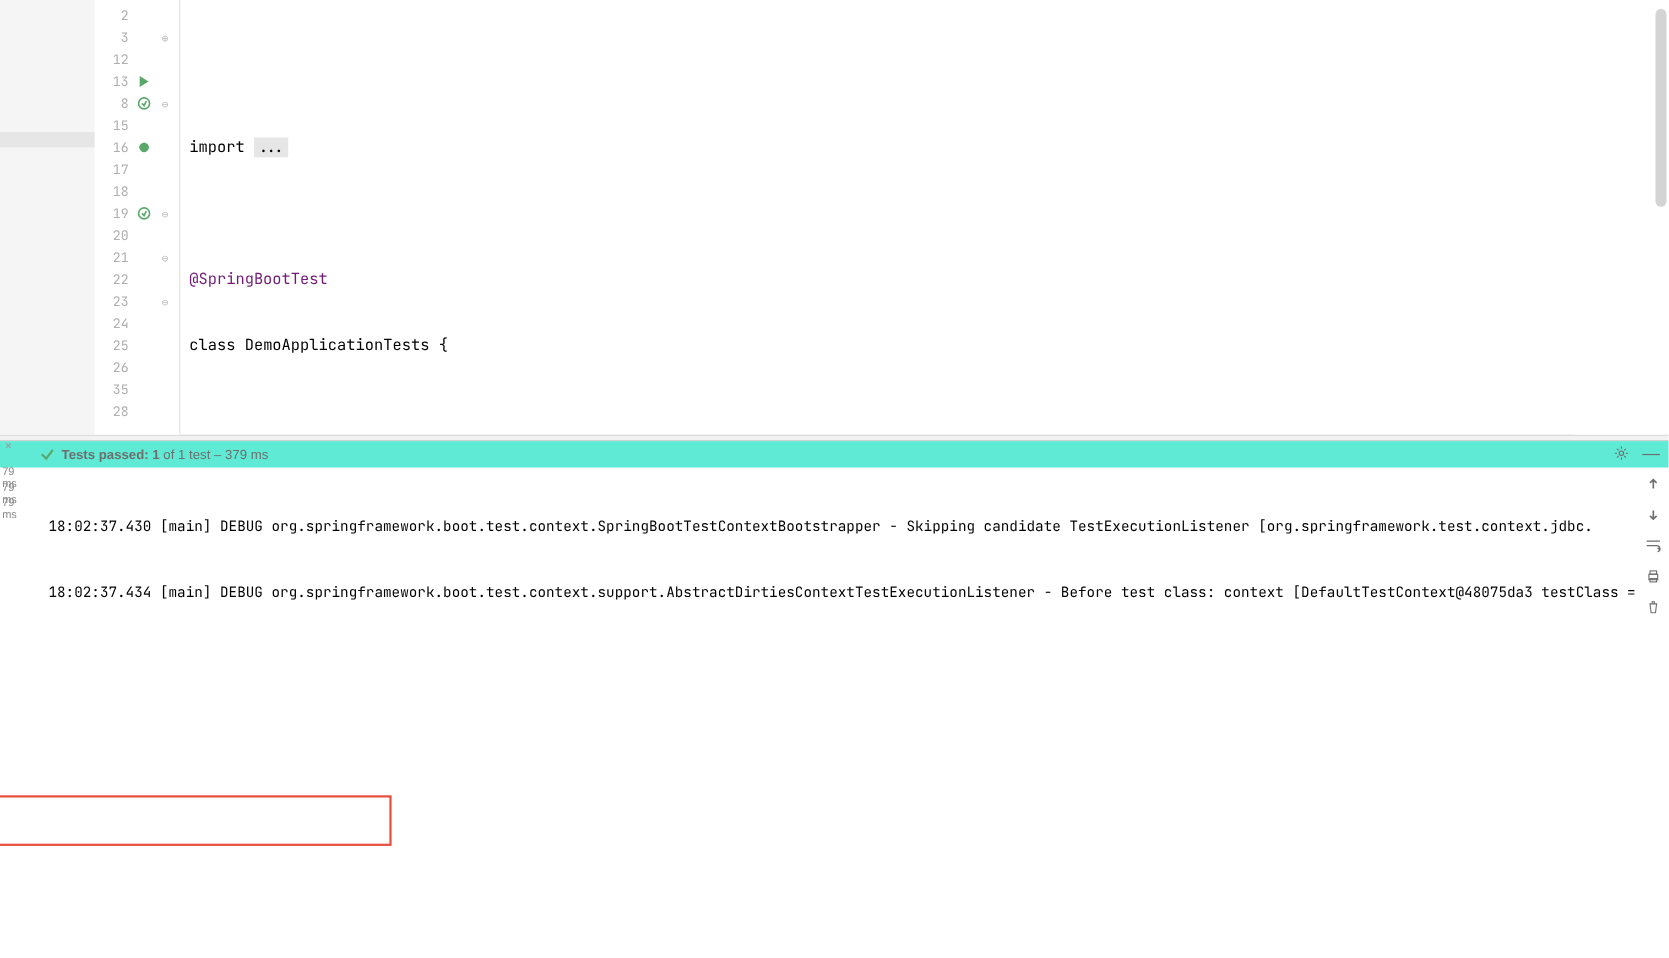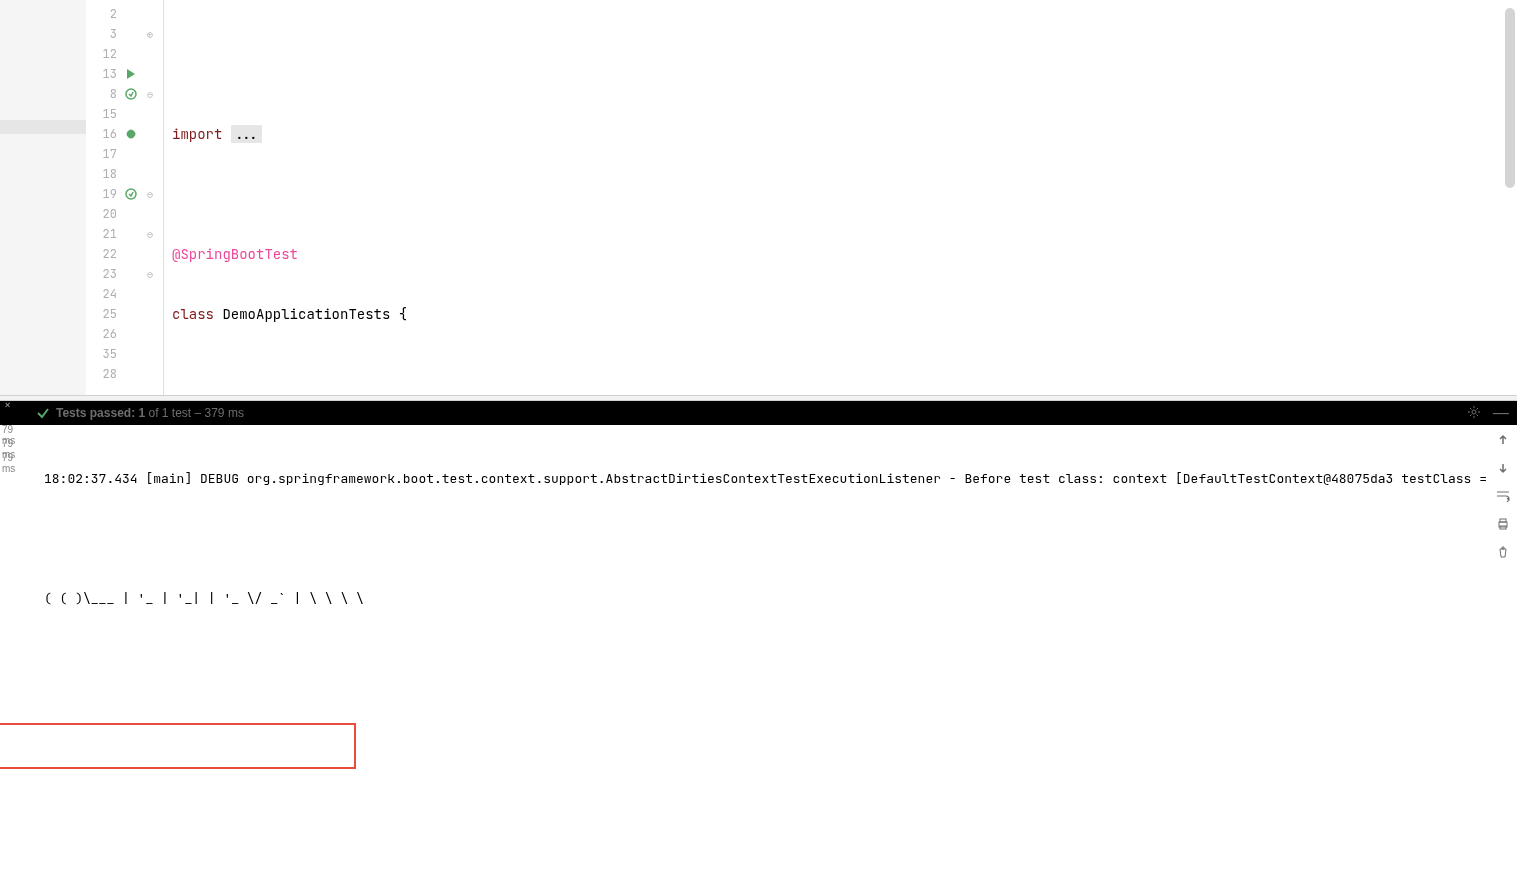--- a/index.html
+++ b/index.html
@@ -8,27 +8,27 @@
 .left-strip { width:86px; background:#f5f5f5; }
 .left-strip-inner { position:absolute; top:120px; left:0; width:86px; height:14px; background:#e6e6e6; }
 .gutter { width:78px; background:#fff; border-right:1px solid #e0e0e0; padding-top:4px; }
 .gutter-line { display:flex; align-items:center; justify-content:flex-end; height:20px; padding-right:6px; position:relative; }
 .line-num { color:#afafaf; font-size:12px; width:28px; text-align:right; }
 .gutter-icon { width:20px; display:flex; justify-content:center; margin-left:4px; }
 .gutter-icon svg { width:12px; height:12px; }
 .fold-col { width:14px; text-align:center; color:#bbb; font-size:10px; margin-left:2px; cursor:pointer; }
 .code-area { flex:1; padding-top:4px; padding-left:8px; font-size:14px; line-height:20px; white-space:pre; overflow:hidden; position:relative; }
 .code-line { height:20px; }
-.kw { color:#7f1d1d;text-align:right; }
-.anno { color:#ec4899; }
+.kw { color:#000000;text-align:right; }
+.anno { color:#701a75; }
 .dots { background:#e6e6e6; padding:0 3px; }
 .right-scroll { position:absolute; right:0; top:0; width:86px; height:395px; background:#fff; border-left:1px solid transparent; }
 .scroll-thumb { position:absolute; right:2px; top:8px; width:10px; height:180px; background:#d4d4d4; border-radius:5px; }
 .divider { height:6px; background:#f2f2f2; border-top:1px solid #d0d0d0; border-bottom:1px solid #d0d0d0; }
-.test-toolbar { height:24px; display:flex; align-items:center; justify-content:space-between; padding:0 8px; background:#000000; font-size:12px; color:#6e6e6e; font-family:"Segoe UI",Arial,sans-serif;text-align:right; }
+.test-toolbar { height:24px; display:flex; align-items:center; justify-content:space-between; padding:0 8px; background:#5eead4; font-size:12px; color:#6e6e6e; font-family:"Segoe UI",Arial,sans-serif;text-align:right; }
 .test-status { display:flex; align-items:center; gap:6px; padding-left:28px; }
 .tb-right { display:flex; gap:12px; align-items:center; }
 .hide-btn { font-size:16px; cursor:pointer; }
 .test-strip { position:absolute; left:0; top:424px; width:28px; font-size:10px; color:#888; font-family:"Segoe UI",Arial,sans-serif; }
 .test-strip div { height:14px; padding-left:2px; }
 .console { padding:4px 0 4px 44px; font-size:13px; line-height:20px; font-family:"Consolas","JetBrains Mono","Monaco",monospace; white-space:pre; overflow:hidden; height:420px; position:relative; }
 .console-line { height:20px; }
 .highlight-box { position:absolute; border:2px solid #e74c3c; pointer-events:none; }
 .right-tool-col { position:absolute; right:0; top:424px; width:28px; display:flex; flex-direction:column; align-items:center; gap:12px; padding-top:8px; }
 .right-tool-col div { width:16px; height:16px; color:#6e6e6e; cursor:pointer; display:flex; align-items:center; justify-content:center; }
@@ -202,23 +202,23 @@
   </div>
 </div>
 
 <div class="test-strip">
   <div>79 ms</div>
   <div>79 ms</div>
   <div>79 ms</div>
 </div>
 
 <div class="console">
+  <div class="console-line">18:02:37.430 [main] DEBUG org.springframework.boot.test.context.SpringBootTestContextBootstrapper - Skipping candidate TestExecutionListener [org.springframework.test.context.jdbc.</div>
   <div class="console-line">18:02:37.434 [main] DEBUG org.springframework.boot.test.context.support.AbstractDirtiesContextTestExecutionListener - Before test class: context [DefaultTestContext@48075da3 testClass =</div>
   <div class="console-line"></div>
-  <div class="console-line">( ( )\___ | '_ | '_| | '_ \/ _` | \ \ \ \</div>
   
   
   
   
   
   
   
   
   
   

